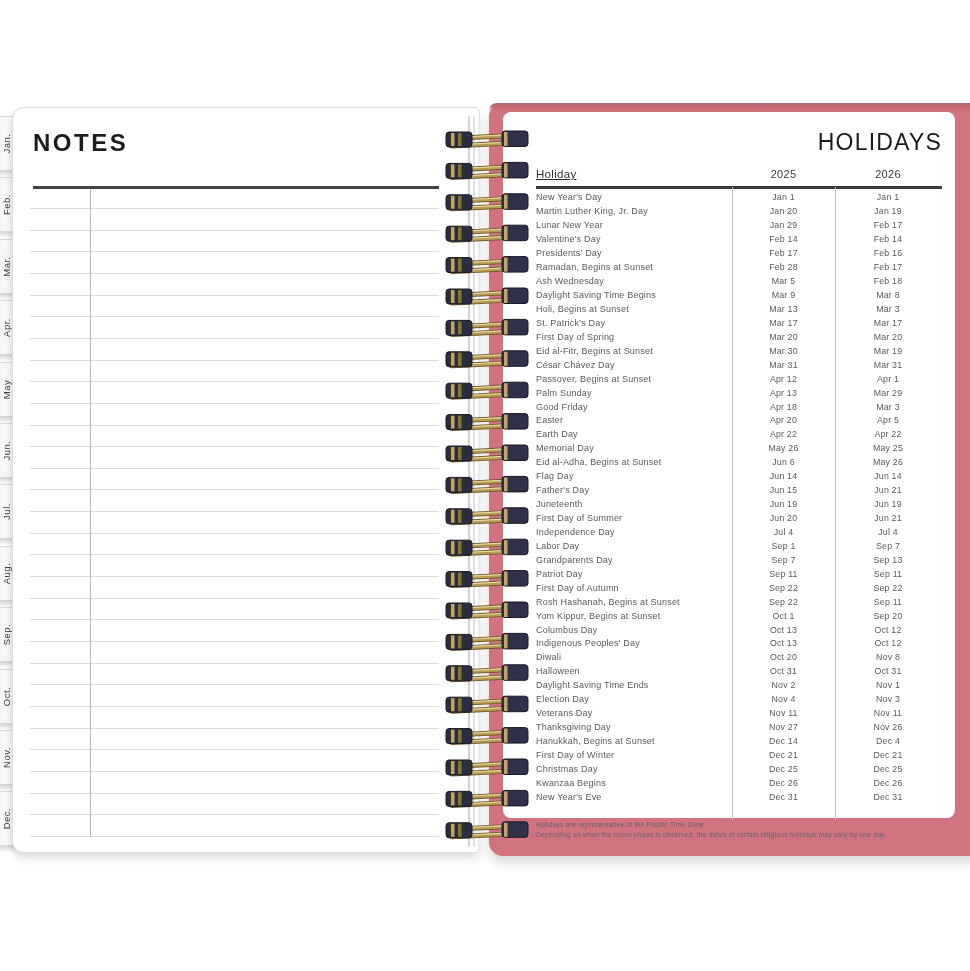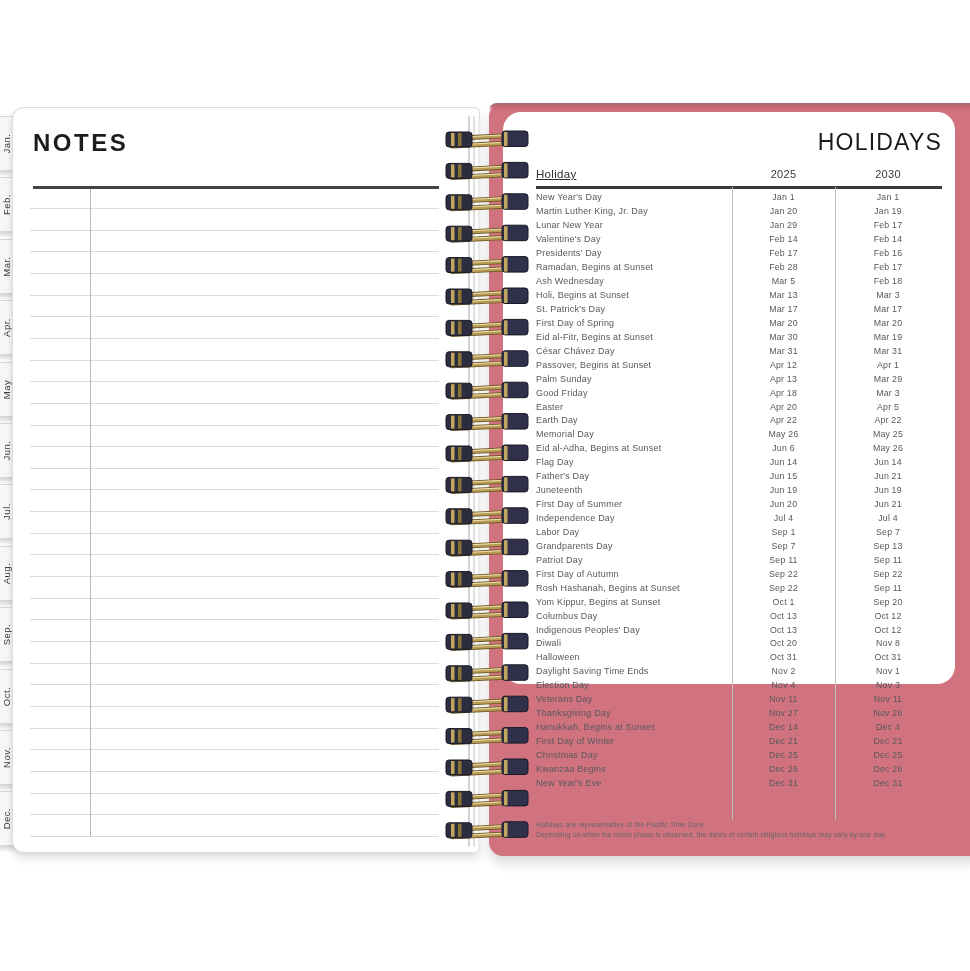--- a/index.html
+++ b/index.html
@@ -50,22 +50,22 @@
     position:absolute; left:489px; top:103px; width:490px; height:753px; z-index:2;
     background:#d0737f; border-radius:14px 0 0 14px;
     box-shadow:0 7px 12px rgba(0,0,0,.15);
   }
   .cover::before {
     content:""; position:absolute; left:0; right:0; top:0; height:8px;
     border-radius:14px 0 0 0;
     background:linear-gradient(to bottom,#a06a74,#c66673 45%,rgba(208,115,127,0) 100%);
   }
   .holidays-page {
-    position:absolute; left:14px; top:9px; width:452px; height:572px;
-    background:#ffffff; border-radius:18px;
+    position:absolute; left:14px; top:9px; width:452px; height:706px;
+    background:#ffffff; border-radius:8px;
   }
   .holidays-title {
     position:absolute; top:17px; right:13px;
     font-size:23px; font-weight:500; letter-spacing:1.2px; color:#1b1b1d;
   }
   .tbl-header {
     position:absolute; left:33px; top:56px; width:405px;
     display:grid; grid-template-columns:196px 103px 106px; align-items:end;
   }
   .th-holiday { font-size:11.5px; color:#2f2f31; letter-spacing:.3px;text-decoration:underline; }
@@ -172,21 +172,21 @@
   <div class="edge-line e3"></div>
   <div class="edge-line e4"></div>
 
   <div class="cover">
     <div class="holidays-page">
       <div class="holidays-title">HOLIDAYS</div>
 
       <div class="tbl-header">
         <div class="th-holiday">Holiday</div>
         <div class="th-year">2025</div>
-        <div class="th-year">2030</div>
+        <div class="th-year">2026</div>
       </div>
       <div class="tbl-underline"></div>
 
       <div class="rows" id="rows-root">
           <div class="hrow">
     <span class="hname">New Year's Day</span>
     <span class="hdate">Jan 1</span>
     <span class="hdate">Jan 1</span>
   </div>
           <div class="hrow">
@@ -211,20 +211,25 @@
   </div>
           <div class="hrow">
     <span class="hname">Ramadan, Begins at Sunset</span>
     <span class="hdate">Feb 28</span>
     <span class="hdate">Feb 17</span>
   </div>
           <div class="hrow">
     <span class="hname">Ash Wednesday</span>
     <span class="hdate">Mar 5</span>
     <span class="hdate">Feb 18</span>
+  </div>
+          <div class="hrow">
+    <span class="hname">Daylight Saving Time Begins</span>
+    <span class="hdate">Mar 9</span>
+    <span class="hdate">Mar 8</span>
   </div>
           <div class="hrow">
     <span class="hname">Holi, Begins at Sunset</span>
     <span class="hdate">Mar 13</span>
     <span class="hdate">Mar 3</span>
   </div>
           <div class="hrow">
     <span class="hname">St. Patrick's Day</span>
     <span class="hdate">Mar 17</span>
     <span class="hdate">Mar 17</span>

